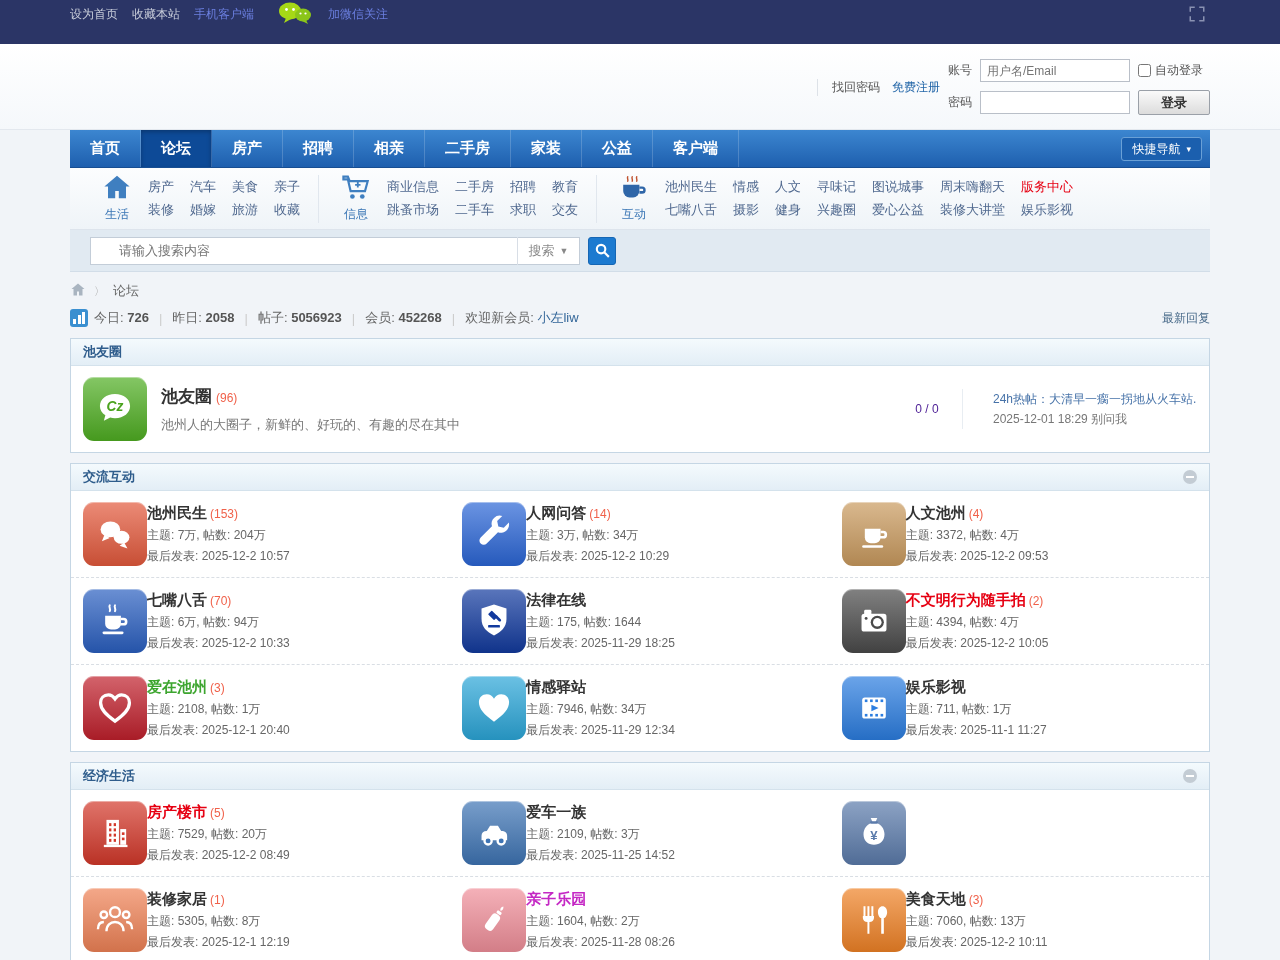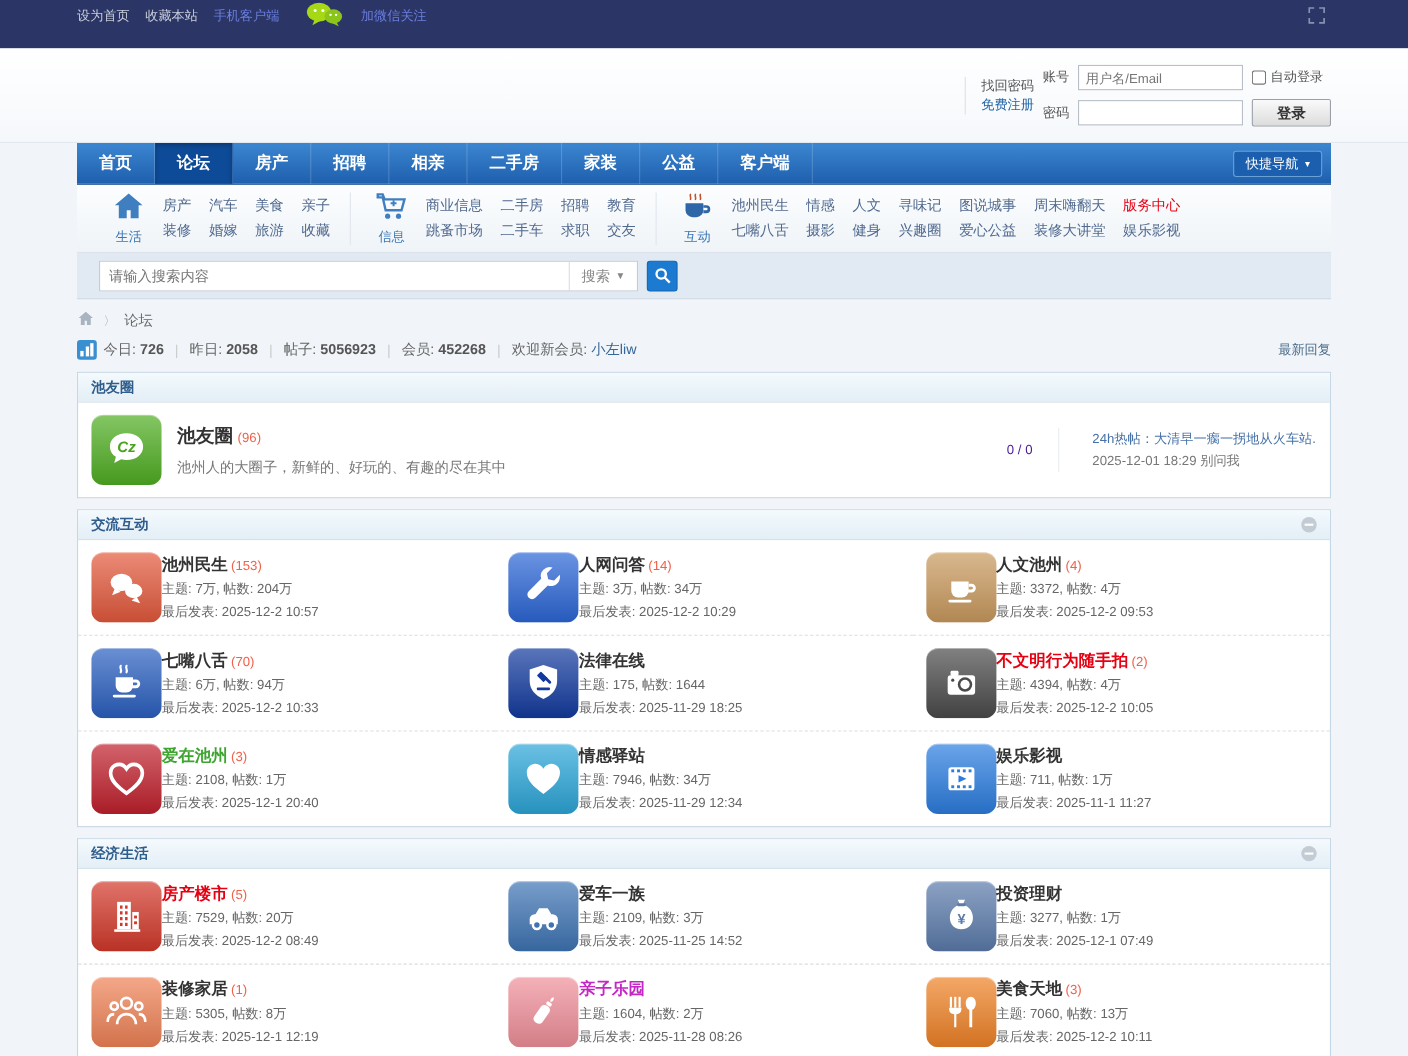--- a/index.html
+++ b/index.html
@@ -21,21 +21,21 @@
   .logo { display:flex; align-items:flex-start; gap:6px; }
   .logo-text { line-height:1; }
   .logo-cn { color:#e8380d; font-size:32px; font-weight:bold; letter-spacing:5px; font-family:"DejaVu Serif","Liberation Serif",serif; }
   .logo-tag { display:inline-block; vertical-align:top; margin-left:6px; color:#e8380d; font-size:13px; font-weight:bold; line-height:1.35; }
   .logo-url { color:#444; font-size:15px; font-family:"DejaVu Serif","Liberation Serif",serif; margin-top:3px; letter-spacing:1px; }
   .login { margin-left:auto; display:grid; grid-template-columns:auto auto auto auto; grid-template-rows:24px 26px; gap:7px 8px; align-items:center; font-size:12px; color:#555; }
   .login input[type=text], .login input[type=password] { width:150px; height:23px; border:1px solid #b9bfc8; padding:0 6px; font-size:12px; color:#333; background:#fff; }
   .login .chk { display:flex; align-items:center; gap:4px; white-space:nowrap; }
   .login-btn { width:72px; height:25px; font-size:13px; font-weight:bold; color:#333;
     background:linear-gradient(#fafafa,#dcdcdc); border:1px solid #9aa0a8; border-radius:2px; cursor:pointer; }
-  .side-links { border-left:1px solid #dde2e8; padding-left:14px; margin-left:6px; display:flex; flex-direction:column; }
+  .side-links { border-left:1px solid #dde2e8; padding-left:14px; margin-left:6px; display:flex; flex-direction:row; gap:12px; }
   .side-links .forgot { color:#555; }
   .side-links .reg { color:#2366a8; }
 
   
   .wrap { width:1140px; margin:0 auto; }
   .nav { height:38px; background:linear-gradient(#3c86d0,#1e5fae); border-bottom:1px solid #174e92; position:relative; display:flex; align-items:stretch; }
   .nav a.item { color:#fff; font-size:15px; font-weight:bold; padding:0 20px; display:flex; align-items:center; border-right:1px solid rgba(255,255,255,.18); }
   .nav a.item.active { background:#0d4a97; box-shadow:inset 0 2px 4px rgba(0,0,0,.25); }
   .quick-nav { position:absolute; right:8px; top:7px; height:24px; padding:0 10px; display:flex; align-items:center; gap:6px;
     background:#1b5fae; border:1px solid #6aa0d6; border-radius:3px; color:#fff; font-size:12px; }
@@ -45,21 +45,21 @@
   .sgroup { display:flex; align-items:center; gap:12px; padding:0 18px; height:48px; }
   .sgroup + .sgroup { border-left:1px solid #e1e7ee; }
   .sgroup-ico { text-align:center; width:38px; }
   .sgroup-ico .lab { display:block; font-size:12px; color:#3a76b5; margin-top:1px; }
   .slinks { display:grid; grid-auto-flow:column; grid-template-rows:repeat(2,23px); column-gap:16px; align-items:center; }
   .slinks a { font-size:13px; color:#50698f; white-space:nowrap; }
   .slinks a.hot { color:#e60012; }
 
   
   .searchbar { height:42px; background:#e1eaf2; border-bottom:1px solid #d2dde8; display:flex; align-items:center; padding:0 20px; gap:8px; }
-  .sbox { width:490px; height:28px; background:#fff; border:1px solid #c3cdd8; display:flex; align-items:center; }
+  .sbox { width:490px; height:28px; background:#fff; border:1px solid #c3cdd8; display:flex; align-items:center;padding-left:20px; }
   .sbox input { flex:1; border:0; outline:none; height:24px; padding:0 8px; font-size:13px; color:#333; background:transparent; }
   .stype { width:62px; height:28px; border-left:1px solid #d8dee6; display:flex; align-items:center; justify-content:center; gap:5px; font-size:13px; color:#888; }
   .sbtn { width:28px; height:28px; background:#1c7ad0; border:1px solid #1566b4; border-radius:3px; display:flex; align-items:center; justify-content:center; cursor:pointer; }
 
   
   .crumb { margin-top:8px; height:22px; display:flex; align-items:center; gap:8px; font-size:13px; color:#666; }
   .crumb .sep { color:#aaa; font-size:11px; }
   .statsbar { margin-top:4px; height:24px; display:flex; align-items:center; gap:6px; font-size:13px; color:#666; }
   .stat-ico { width:18px; height:18px; background:#3a8fd0; border-radius:3px; display:inline-flex; align-items:flex-end; justify-content:center; gap:1.5px; padding:3px; }
   .stat-ico i { display:block; width:3px; background:#fff; }
@@ -493,25 +493,20 @@
     </div>
   </div>
         <div class="cell">
     <a class="tile" style="background-color: rgb(91, 123, 171); color: rgb(91, 123, 171);">
             <svg viewBox="0 0 64 64">
               <path d="M27 9h10l-3 7c9 2 14 10 14 18 0 10-7 16-16 16s-16-6-16-16c0-8 5-16 14-18z"></path>
               <rect x="26" y="14" width="12" height="4" rx="2" fill="currentColor"></rect>
               <text x="32" y="42" font-size="20" font-weight="bold" fill="currentColor" text-anchor="middle">¥</text>
             </svg>
           </a>
-    <div class="cinfo">
-      <div class="ctitle"><a class="ft">投资理财</a><span class="fc"></span></div>
-      <div class="cstat">主题: 3277, 帖数: 1万</div>
-      <div class="cstat">最后发表: 2025-12-1 07:49</div>
-    </div>
   </div>
         <div class="cell">
     <a class="tile" style="background-color: rgb(239, 130, 86); color: rgb(239, 130, 86);">
             <svg viewBox="0 0 64 64">
               <g fill="none" stroke="#fff" stroke-width="3.6">
                 <circle cx="32" cy="20" r="7.5"></circle>
                 <path d="M19 49c0-9 6-14 13-14s13 5 13 14"></path>
                 <circle cx="15" cy="24" r="5"></circle>
                 <path d="M6 46c0-7 3-11 9-11"></path>
                 <circle cx="49" cy="24" r="5"></circle>

